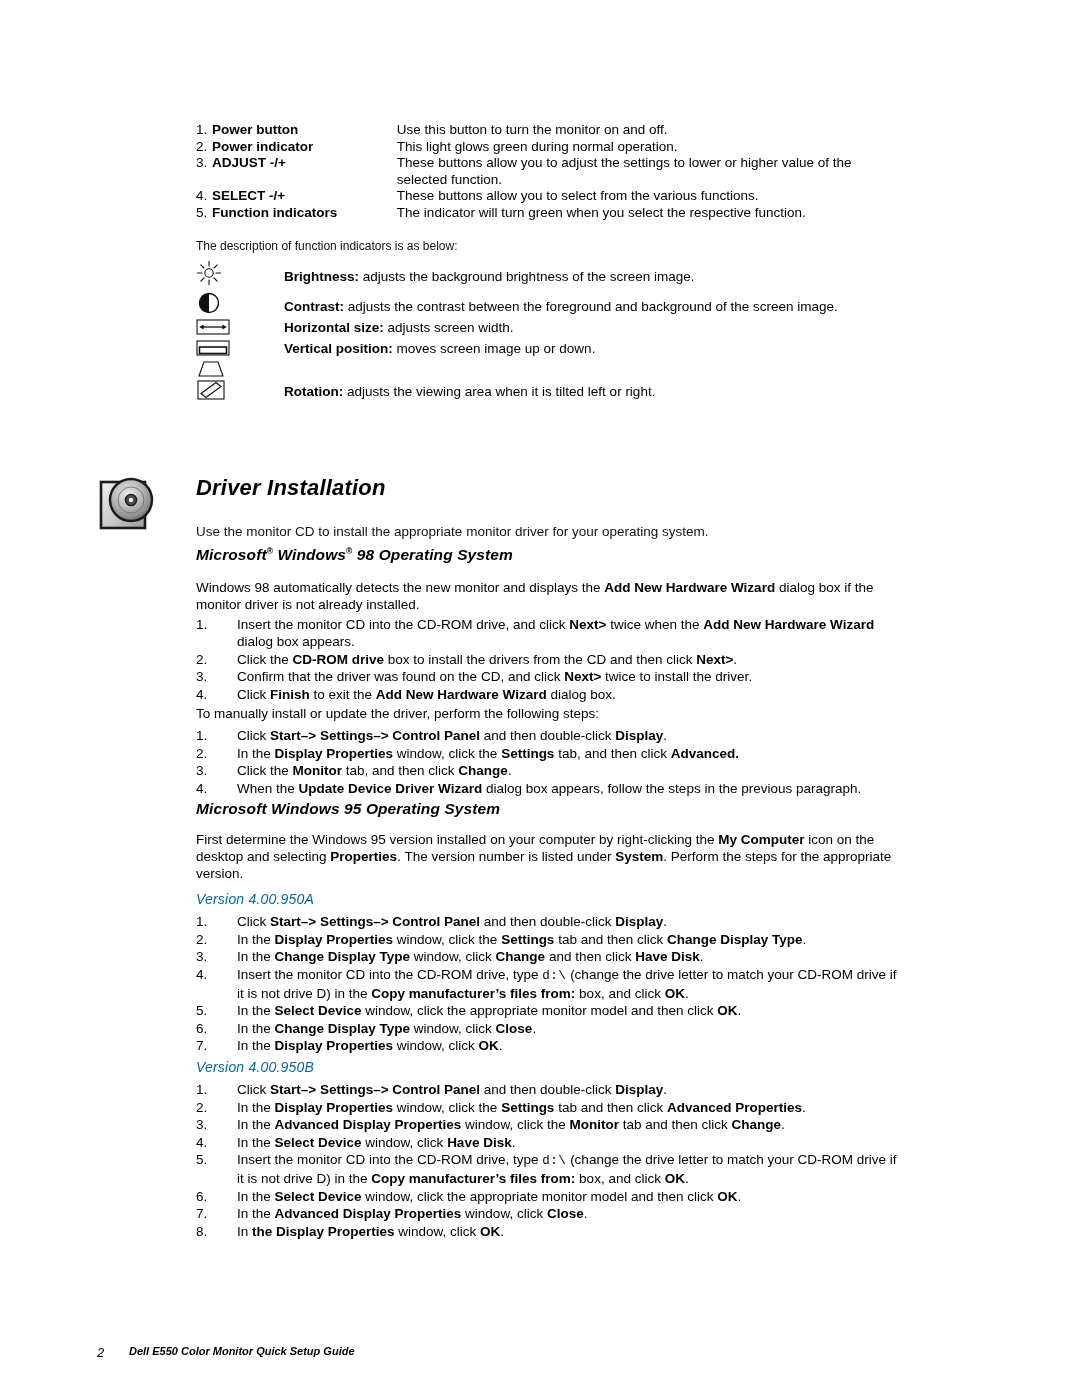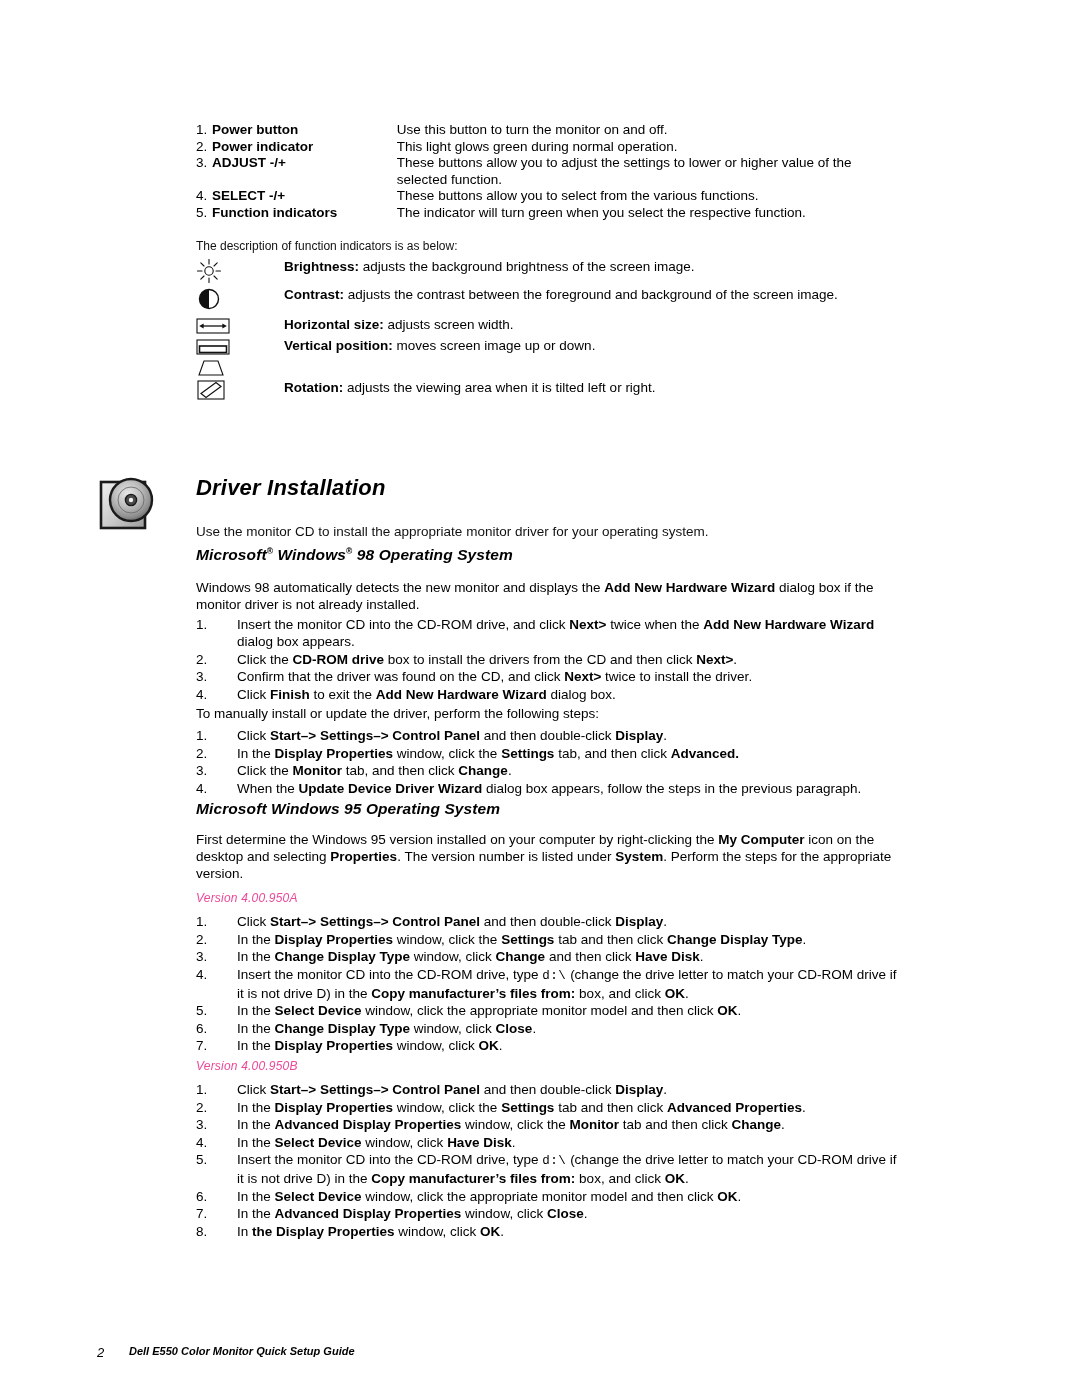--- a/index.html
+++ b/index.html
@@ -59,21 +59,21 @@
 
   
   .ind-list {
     position: absolute;
     left: 196px;
     top: 258px;
     width: 700px;
   }
   .ind-row {
     display: flex;
-    align-items: flex-start;
+    align-items: flex-end;
     margin-bottom: 0px;
   }
   .ind-icon {
     width: 88px;
     flex: 0 0 88px;
     display: flex;
     align-items: center;
     justify-content: flex-start;
   }
   .ind-text {
@@ -121,23 +121,23 @@
     font-style: italic;
     letter-spacing: 0.1px;
   }
   .sub-head sup {
     font-size: 8.5px;
     vertical-align: super;
     font-style: normal;
   }
   .ver-head {
     position: absolute;
-    font-size: 12px;
-    font-style: italic;
-    color: #ec4899;
+    font-size: 14px;
+    font-style: italic;
+    color: #0369a1;
     letter-spacing: 0.2px;
   }
   .para {
     position: absolute;
     font-size: 13.5px;
     line-height: 17px;
     width: 700px;
   }
 
   

